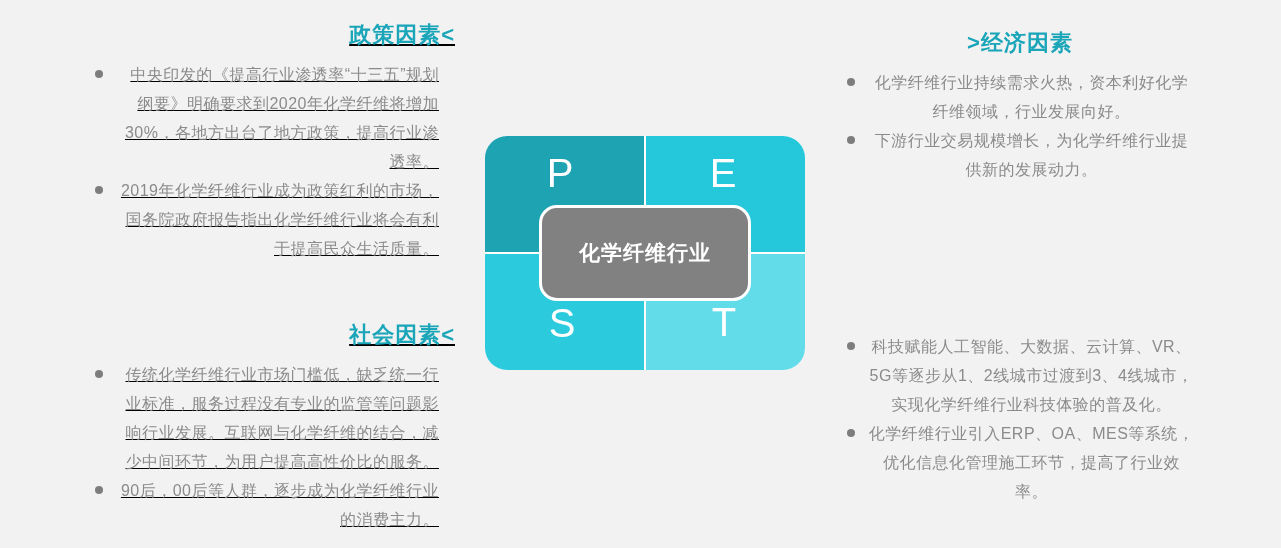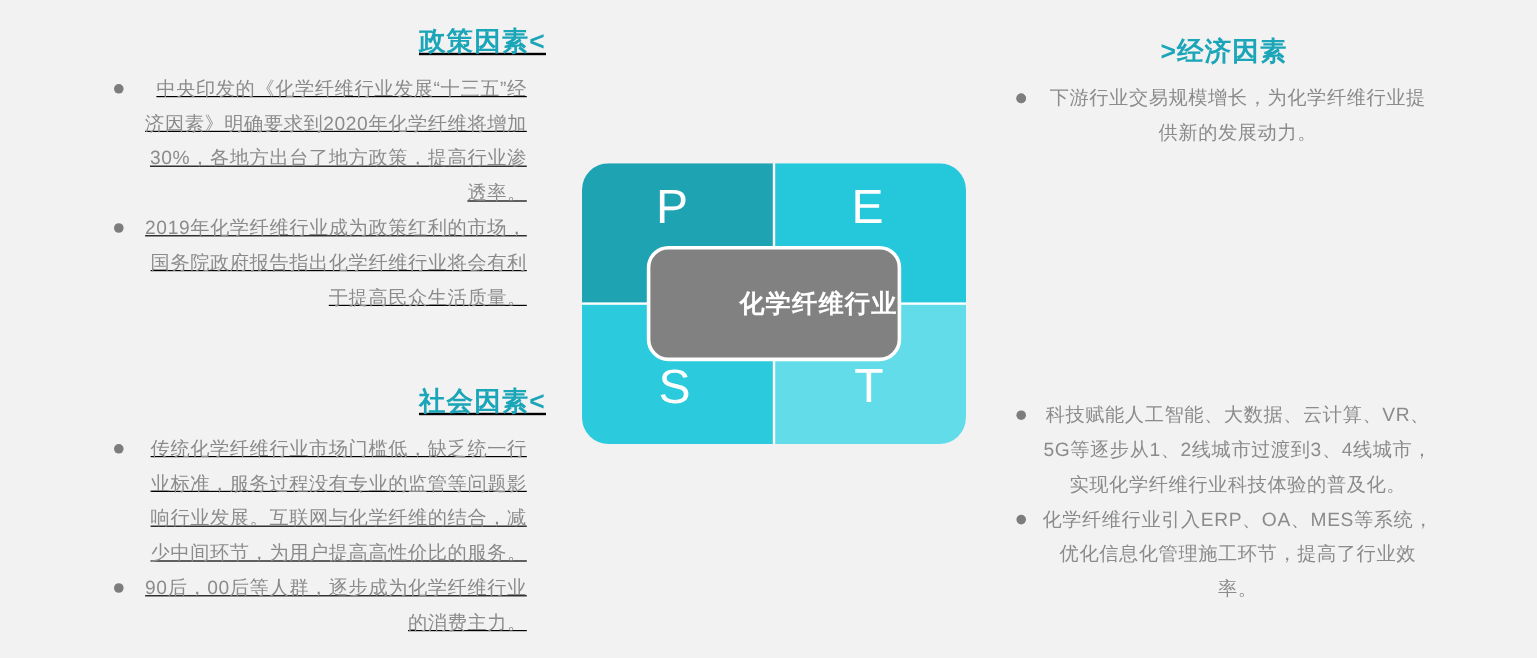--- a/index.html
+++ b/index.html
@@ -52,46 +52,47 @@
     position:absolute;color:#ffffff;font-size:40px;font-weight:400;
     transform:translate(-50%,-50%);line-height:1;
   }
   .letter-p{left:75px;top:37px;}
   .letter-e{left:238px;top:37px;}
   .letter-s{left:77px;top:187px;}
   .letter-t{left:239px;top:186px;}
   .center-box{
     position:absolute;left:50%;top:50%;transform:translate(-50%,-50%);
     width:206px;height:90px;background:#818181;border:3px solid #ffffff;
-    border-radius:18px;display:flex;align-items:center;justify-content:flex-end;
+    border-radius:18px;display:flex;align-items:center;justify-content:center;
     color:#ffffff;font-size:21px;font-weight:bold;letter-spacing:1px;
   }
 </style>
 </head>
 <body>
 
 <section id="policy" class="block left-col">
   <h2 class="section-title">政策因素&lt;</h2>
   <ul class="bullet-list">
     <li>
       <span class="dot"></span>
-      <span>中央印发的《化学纤维行业发展“十三五”经济因素》明确要求到2020年化学纤维将增加30%，各地方出台了地方政策，提高行业渗透率。</span>
+      <span>中央印发的《提高行业渗透率“十三五”规划纲要》明确要求到2020年化学纤维将增加30%，各地方出台了地方政策，提高行业渗透率。</span>
     </li>
     <li>
       <span class="dot"></span>
       <span>2019年化学纤维行业成为政策红利的市场，国务院政府报告指出化学纤维行业将会有利于提高民众生活质量。</span>
     </li>
   </ul>
 </section>
 
 <section id="economic" class="block right-col">
   <h2 class="section-title">&gt;经济因素</h2>
   <ul class="bullet-list">
     <li>
       <span class="dot"></span>
+      <span>化学纤维行业持续需求火热，资本利好化学纤维领域，行业发展向好。</span>
     </li>
     <li>
       <span class="dot"></span>
       <span>下游行业交易规模增长，为化学纤维行业提供新的发展动力。</span>
     </li>
   </ul>
 </section>
 
 <section id="social" class="block left-col">
   <h2 class="section-title">社会因素&lt;</h2>

